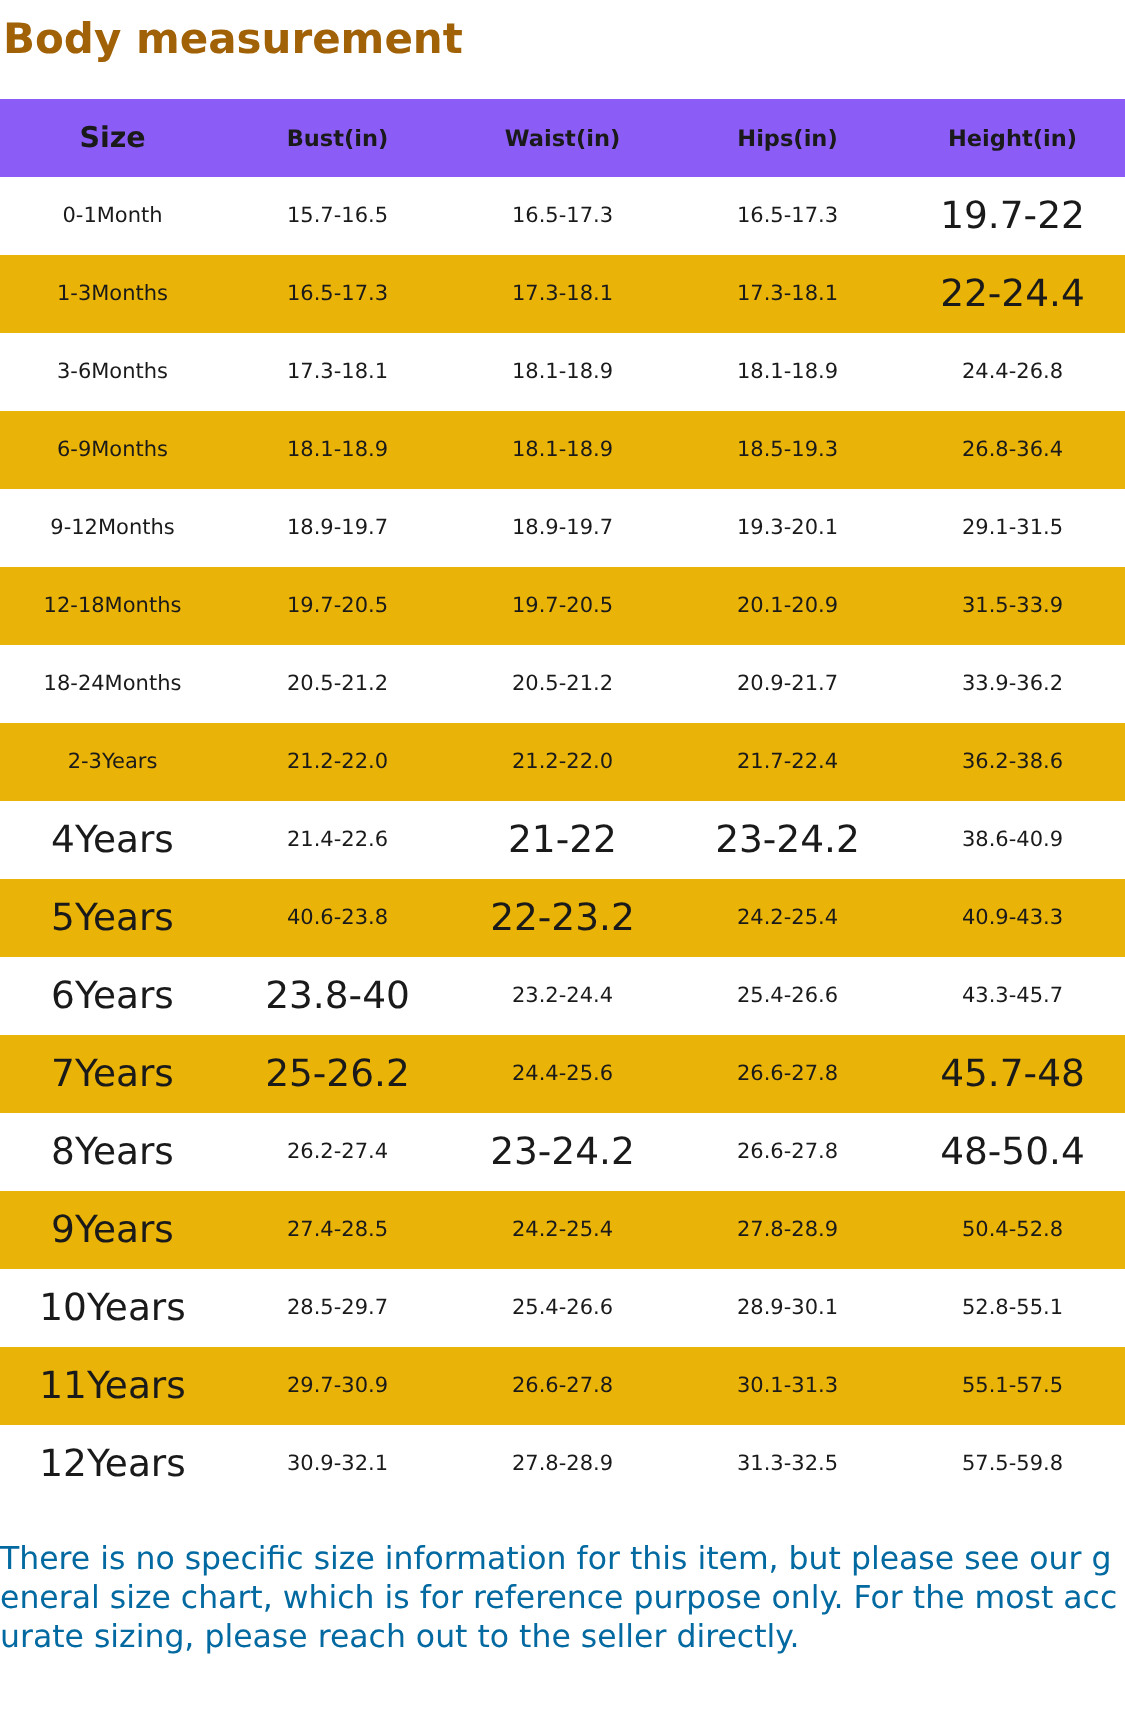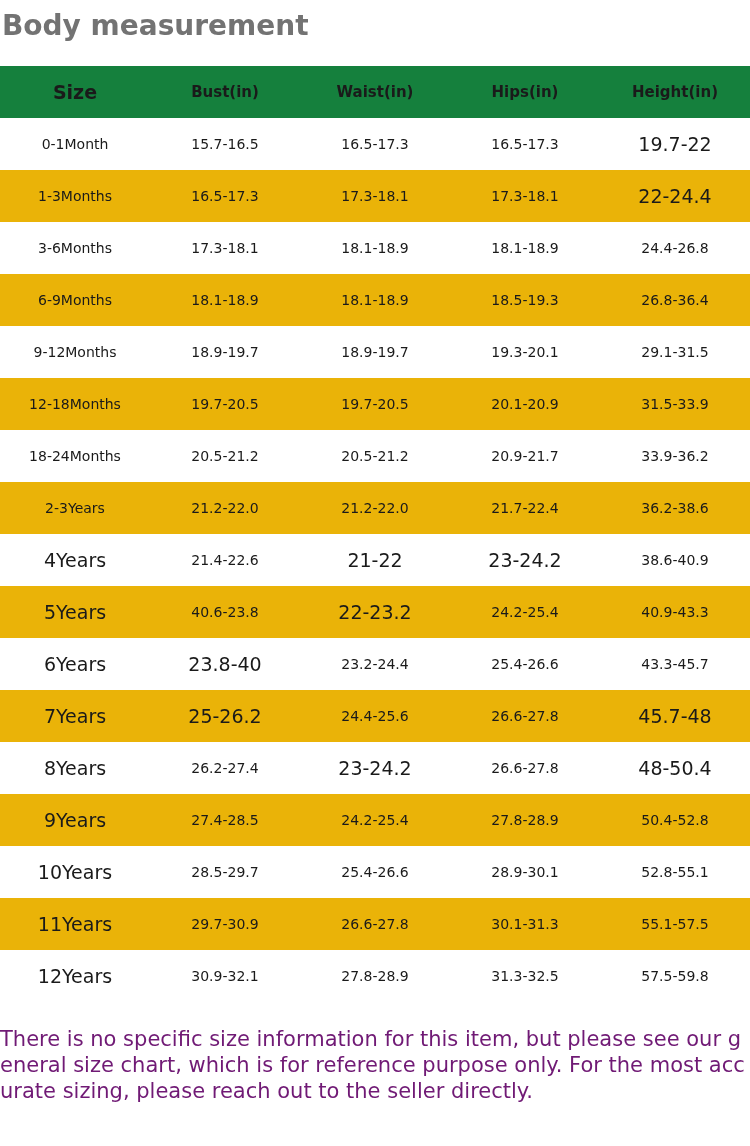--- a/index.html
+++ b/index.html
@@ -12,61 +12,61 @@
     height: 1146px;
     overflow: hidden;
     font-family: "DejaVu Sans", "Liberation Sans", sans-serif;
     color: #1a1a1a;
   }
   .page-title {
     margin: 10px 0 0 2px;
     font-size: 28px;
     line-height: 32px;
     font-weight: bold;
-    color: #737373;
+    color: #a16207;
     letter-spacing: 0px;
   }
   .size-table {
     margin-top: 24px;
     width: 750px;
   }
   .trow {
     display: grid;
     grid-template-columns: repeat(5, 1fr);
     height: 52px;
     align-items: center;
     text-align: center;
   }
   .trow.header {
-    background: #15803d;
+    background: #8b5cf6;
     font-weight: bold;
   }
   .trow.stripe {
     background: #eab308;
   }
   .cell {
     font-size: 14px;
     line-height: 1.2;
     white-space: nowrap;
   }
   .cell.large {
-    font-size: 19px;
+    font-size: 25px;
   }
   .trow.header .cell {
     font-size: 15px;
   }
   .trow.header .cell.large {
     font-size: 19px;
   }
   .footer-note {
     margin: 24px 16px 0 0;
     width: 750px;
     font-size: 21px;
     line-height: 26px;
-    color: #701a75;
+    color: #0369a1;
     word-break: break-all;
   }
 </style>
 </head>
 <body>
 
 <h1 class="page-title">Body measurement</h1>
 
 <div class="size-table">
     <div class="trow header">

